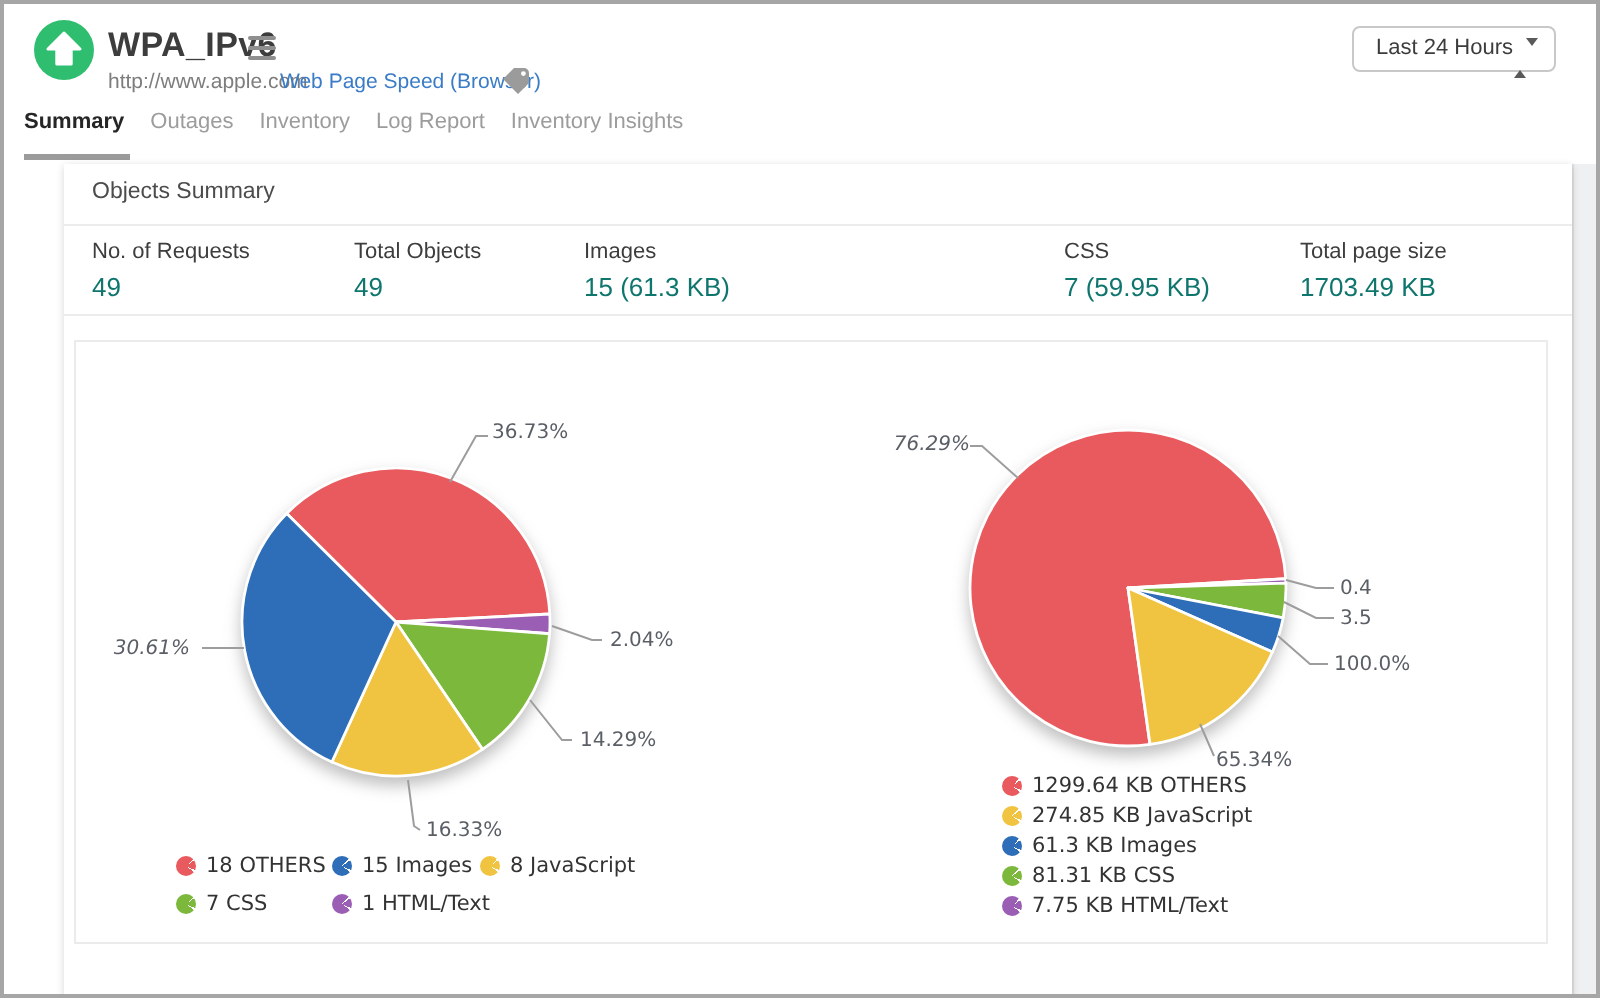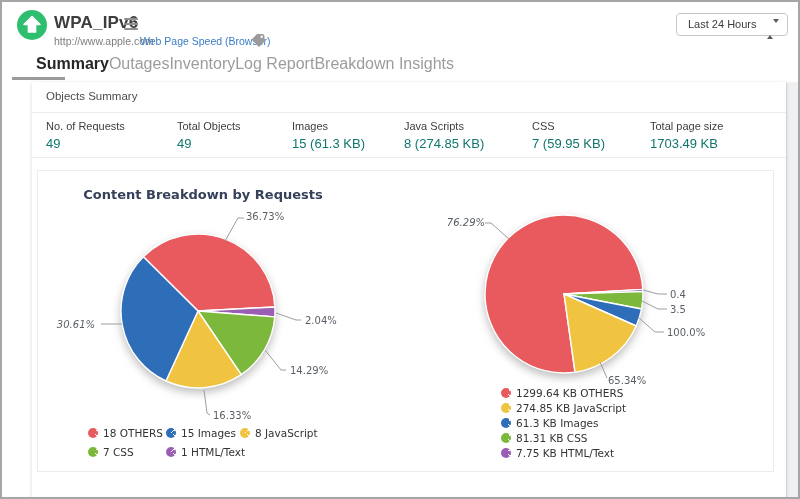--- a/index.html
+++ b/index.html
@@ -6,29 +6,29 @@
   #app{position:relative;width:800px;height:499px;box-sizing:border-box;border:2px solid #a6a6a6;background:#fff;
        font-family:"Liberation Sans",sans-serif;overflow:hidden;}
   
   .status-circle{position:absolute;left:15px;top:8px;width:30px;height:30px;border-radius:50%;}
   .monitor-name{position:absolute;left:52px;top:11px;font-size:17px;font-weight:600;color:#3d3d3d;letter-spacing:.2px;}
   .menu-icon{position:absolute;left:122px;top:16px;width:14px;cursor:pointer;}
   .menu-icon div{height:2px;background:#8f8f8f;margin-bottom:3px;border-radius:1px;}
   .monitor-url{position:absolute;left:52px;top:33px;font-size:10.5px;color:#7d7d7d;}
   .monitor-type{position:absolute;left:138px;top:33px;font-size:10.5px;color:#3a7cc6;text-decoration:none;}
   .tag-icon{position:absolute;left:248px;top:31px;}
-  .time-select{position:absolute;left:674px;top:11px;width:112px;height:23px;box-sizing:border-box;
+  .time-select{position:absolute;left:674px;top:11px;width:102px;height:23px;box-sizing:border-box;
       border:1px solid #c8c8c8;border-radius:4px;font-size:11px;color:#3c3c3c;line-height:21px;
       padding-left:11px;background:#fff;cursor:pointer;}
   .sel-arrows{position:absolute;right:8px;top:5px;}
   .tri{width:0;height:0;border-left:3.5px solid transparent;border-right:3.5px solid transparent;}
   .tri.up{border-bottom:4px solid #5a5a5a;margin-bottom:2px;}
   .tri.down{border-top:4px solid #5a5a5a;}
   
-  .tabs{position:absolute;left:10px;top:53px;display:flex;font-size:16px;color:#9c9c9c;margin-left:24px;}
+  .tabs{position:absolute;left:10px;top:53px;display:flex;gap:13px;font-size:11px;color:#9c9c9c;}
   .tabs .tab{cursor:pointer;}
   .tabs .tab.active{color:#262626;font-weight:bold;}
   .tab-underline{position:absolute;left:10px;top:75px;width:53px;height:3px;background:#9b9b9b;}
   
   .panel{position:absolute;left:30px;top:80px;width:754px;height:417px;background:#fff;
       box-shadow:0 1px 4px rgba(0,0,0,.16);}
   .scroll-strip{position:absolute;left:784px;top:80px;width:13px;height:417px;background:#eef0f1;border-left:1px solid #e0e0e0;box-sizing:border-box;}
   .section-title{position:absolute;left:14px;top:8px;font-size:11.5px;color:#4c4c4c;}
   .hr1{position:absolute;left:0;top:30px;width:100%;border-top:1px solid #ececec;}
   .hr2{position:absolute;left:0;top:75px;width:100%;border-top:1px solid #ececec;}
@@ -75,21 +75,21 @@
   <div class="time-select">
     <span>Last 24 Hours</span>
     <span class="sel-arrows"><span class="tri up"></span><span class="tri down"></span></span>
   </div>
 
   <div class="tabs">
     <span class="tab active">Summary</span>
     <span class="tab">Outages</span>
     <span class="tab">Inventory</span>
     <span class="tab">Log Report</span>
-    <span class="tab">Breakdown Insights</span>
+    <span class="tab">Inventory Insights</span>
   </div>
   <div class="tab-underline"></div>
 
   <div class="scroll-strip"></div>
 
   <div class="panel">
     <div class="section-title">Objects Summary</div>
     <div class="hr1"></div>
 
     <div class="stat" style="left:14px">
@@ -97,36 +97,31 @@
       <div class="val">49</div>
     </div>
     <div class="stat" style="left:145px">
       <div class="lbl">Total Objects</div>
       <div class="val">49</div>
     </div>
     <div class="stat" style="left:260px">
       <div class="lbl">Images</div>
       <div class="val">15 (61.3 KB)</div>
     </div>
-    <div class="stat" style="left:372px">
-      <div class="lbl">Java Scripts</div>
-      <div class="val">8 (274.85 KB)</div>
-    </div>
     <div class="stat" style="left:500px">
       <div class="lbl">CSS</div>
       <div class="val">7 (59.95 KB)</div>
     </div>
     <div class="stat" style="left:618px">
       <div class="lbl">Total page size</div>
       <div class="val">1703.49 KB</div>
     </div>
     <div class="hr2"></div>
 
     <div class="charts-box">
-      <div class="chart-title left">Content Breakdown by Requests</div>
 
       <svg class="pie-svg" width="735" height="300" viewBox="0 0 735 300">
         <g>
             <g style="filter:drop-shadow(0 4px 4px rgba(70,70,70,.35))">
               <path d="M160 140 L105.36 85.74 A77 77 0 0 1 236.90 136.01 Z" fill="#e85a5e" stroke="#fff" stroke-width="1.4" stroke-linejoin="round"></path>
               <path d="M160 140 L236.90 136.01 A77 77 0 0 1 236.78 145.87 Z" fill="#9a5fb5" stroke="#fff" stroke-width="1.4" stroke-linejoin="round"></path>
               <path d="M160 140 L236.78 145.87 A77 77 0 0 1 203.26 203.70 Z" fill="#7cb83b" stroke="#fff" stroke-width="1.4" stroke-linejoin="round"></path>
               <path d="M160 140 L203.26 203.70 A77 77 0 0 1 127.94 210.01 Z" fill="#f0c440" stroke="#fff" stroke-width="1.4" stroke-linejoin="round"></path>
               <path d="M160 140 L127.94 210.01 A77 77 0 0 1 105.36 85.74 Z" fill="#2e6db7" stroke="#fff" stroke-width="1.4" stroke-linejoin="round"></path>
             </g>

